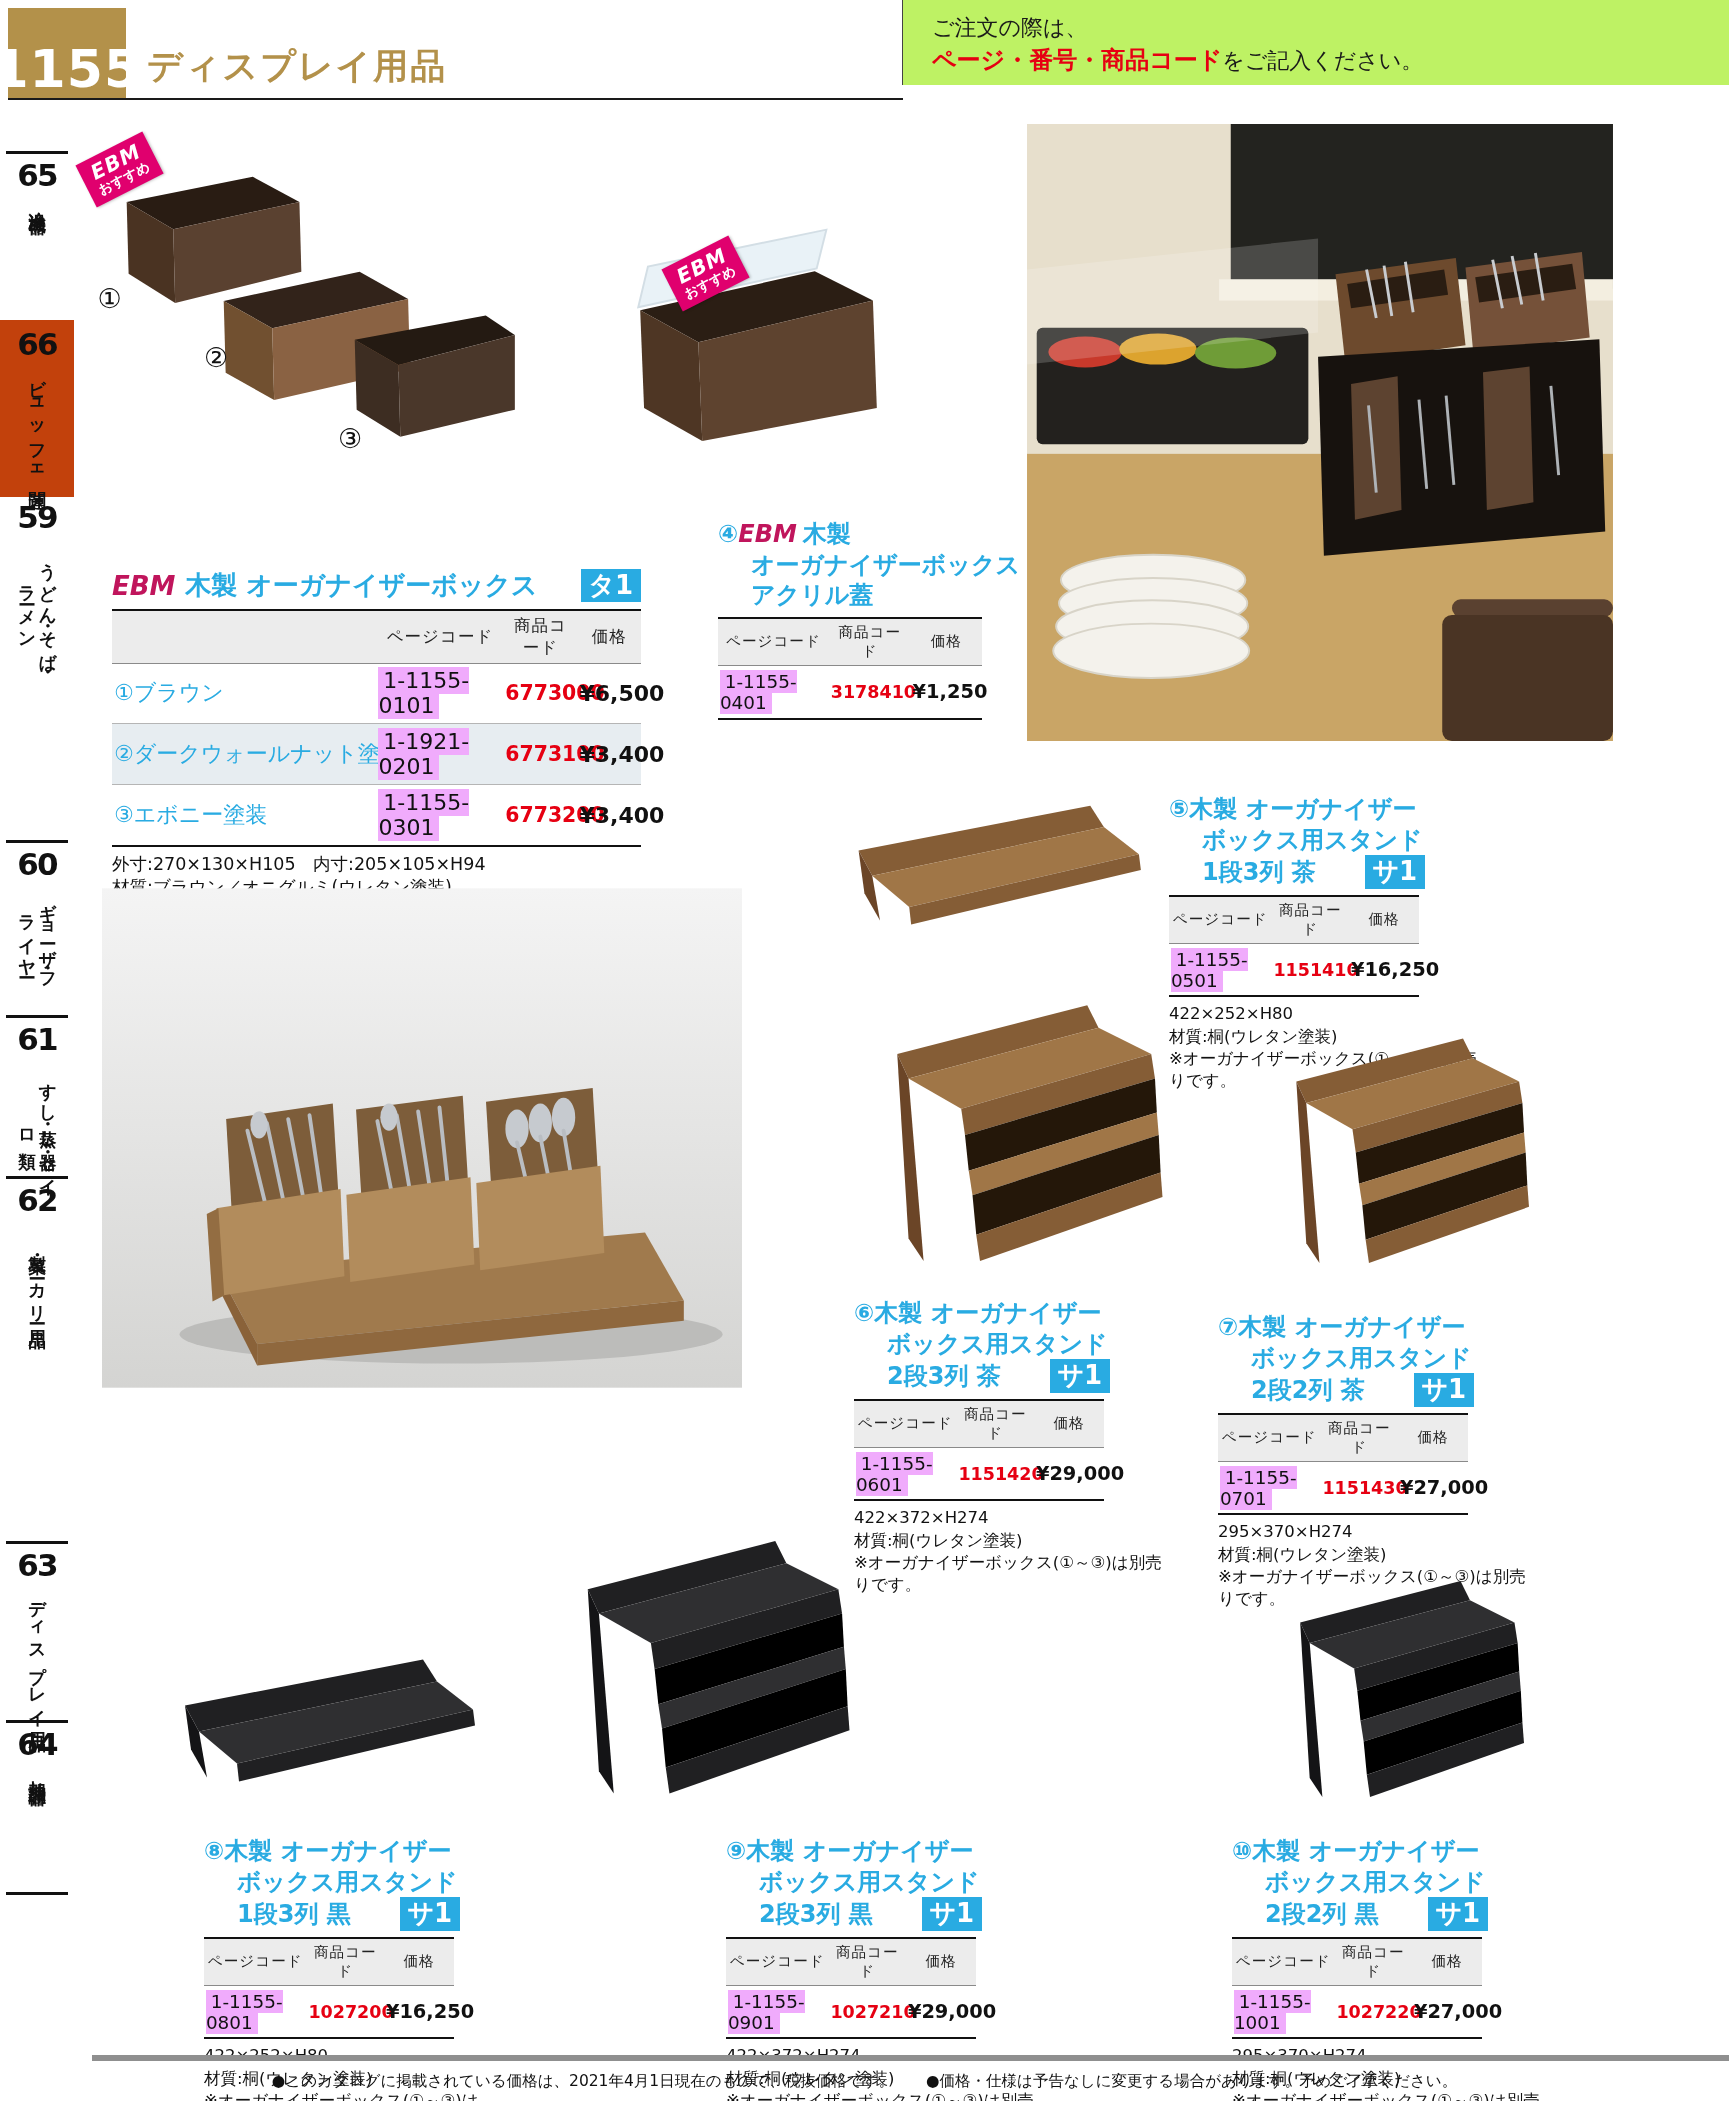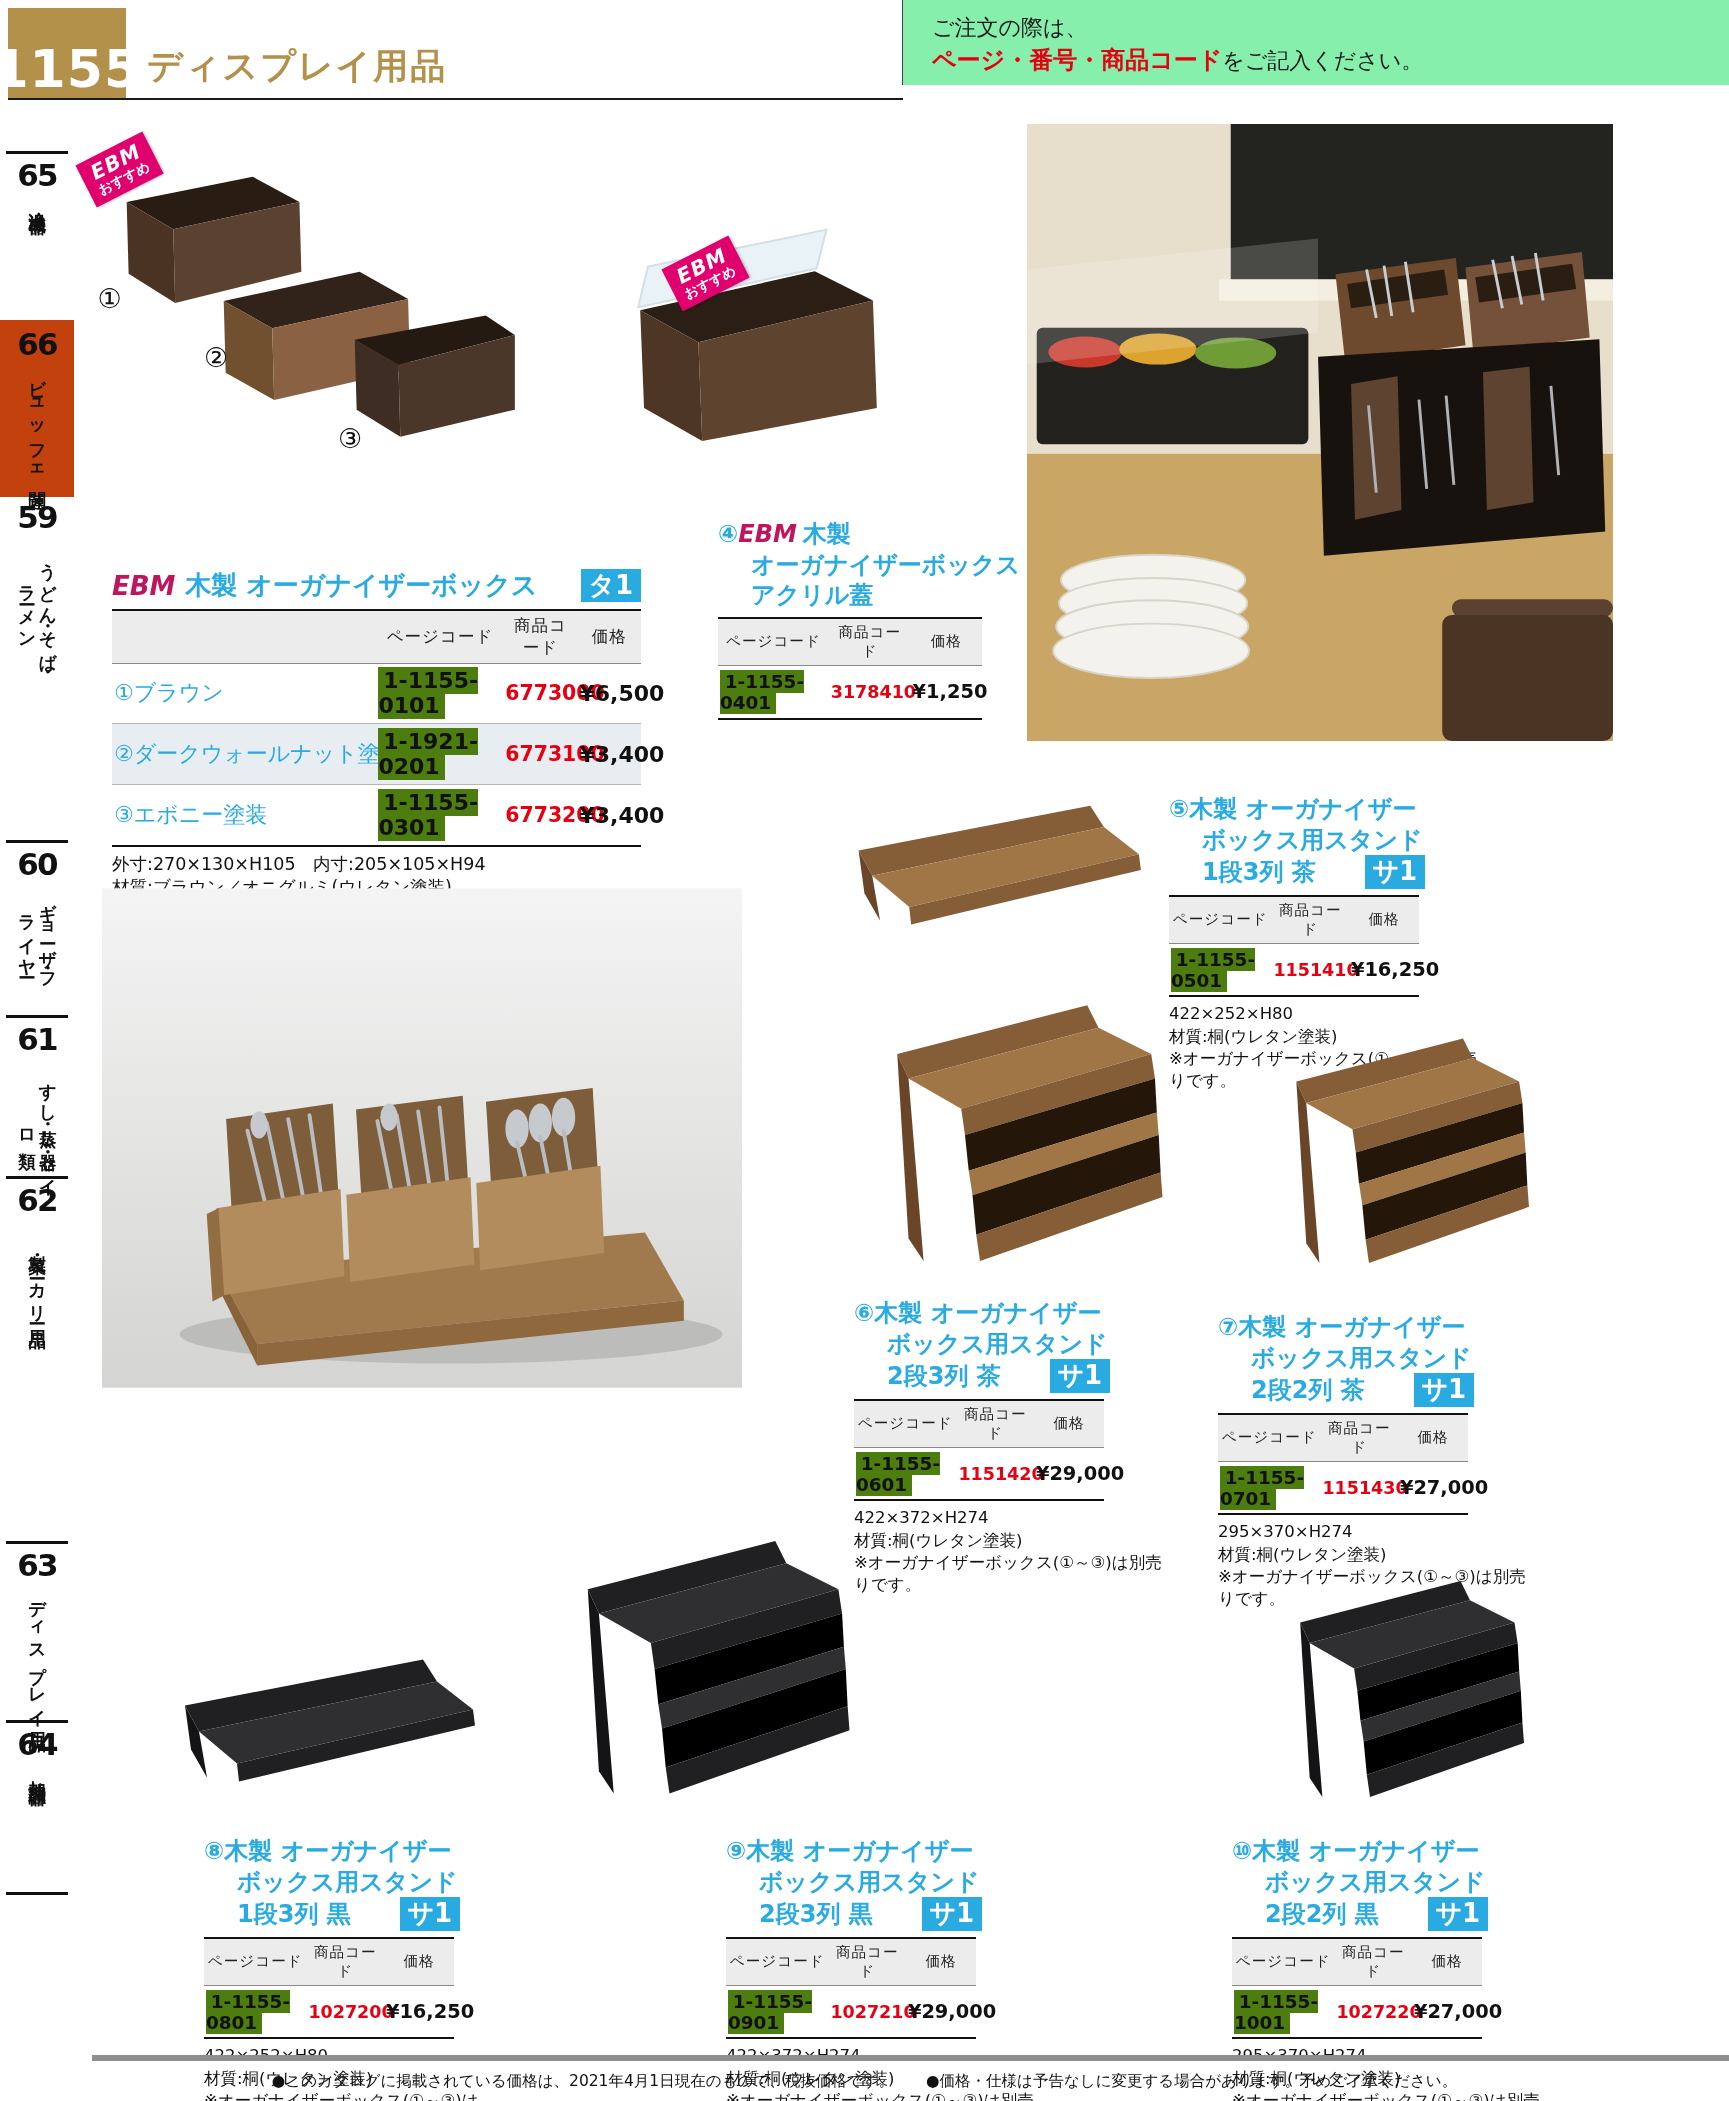--- a/index.html
+++ b/index.html
@@ -6,21 +6,21 @@
   html,body {background:#fff}
   body {font-family:"DejaVu Sans","Liberation Sans",sans-serif;color:#1a1a1a}
   #page {position:relative;width:1729px;height:2102px;background:#fff;overflow:hidden}
   .abs {position:absolute}
 
   
   .page-num-box {left:7.8px;top:7.8px;width:118px;height:91px;background:#b3914a;display:flex;align-items:flex-end;justify-content:center;padding-bottom:3.9px}
   .page-num {color:#fff;font-size:52px;font-weight:bold;line-height:1;letter-spacing:1px}
   .page-title {left:147px;top:43px;color:#b3914a;font-size:35px;font-weight:bold;letter-spacing:1.9px}
   .header-rule {left:7.8px;top:98px;width:895px;height:1.9px;background:#1a1a1a}
-  .order-note {left:902px;top:0;width:827px;height:85px;background:#86efac;border-left:1.9px solid #444;padding:11.6px 0 0 29px;font-size:22px;line-height:1.45;color:#1a1a1a}
+  .order-note {left:902px;top:0;width:827px;height:85px;background:#bef264;border-left:1.9px solid #444;padding:11.6px 0 0 29px;font-size:22px;line-height:1.45;color:#1a1a1a}
   .order-note .em {color:#e60012;font-weight:bold;font-size:24px}
 
   
   .side-item {left:0;width:74px;text-align:center}
   .side-item .srule {width:62px;height:2.9px;background:#111;margin:0 auto 4.9px auto}
   .side-item .num {font-size:31px;font-weight:bold;color:#111;line-height:1.05;letter-spacing:-1.9px}
   .vwrap {margin-top:6.8px;display:flex;justify-content:center}
   .vlabel {writing-mode:vertical-rl;font-size:17.5px;font-weight:bold;line-height:1.18;letter-spacing:1.9px;color:#111}
   .side-item.active {background:#c2410c;padding-top:7.8px}
   .side-bottom-rule {left:5.8px;top:1892px;width:62px;height:2.9px;background:#111}
@@ -35,21 +35,21 @@
   .badge {display:inline-block;background:#29abe2;color:#fff;font-size:26px;font-weight:bold;font-style:normal;padding:1.9px 7.8px;line-height:1.15;margin-left:auto}
 
   
   table.ptab {border-collapse:collapse;table-layout:fixed;border-top:2.9px solid #111;border-bottom:2.9px solid #111;margin-top:5.8px}
   .ptab th {background:#ececec;font-weight:normal;color:#222;padding:3.9px 1.9px;border-bottom:1px solid #8a8a8a;letter-spacing:1px}
   .ptab td {padding:4.9px 1.9px;vertical-align:middle}
   .ptab tr.r2 td {border-top:1px solid #b5b5b5}
   .ptab tr.shade td {background:#e7edf1}
   td.variant {color:#29abe2;font-weight:normal;white-space:nowrap}
   td.pagecode {text-align:left}
-  td.pagecode span {background:#4d7c0f;padding:1px 4.9px;font-weight:bold;color:#111}
+  td.pagecode span {background:#f0abfc;padding:1px 4.9px;font-weight:normal;color:#111}
   td.itemcode {color:#e60012;font-weight:bold;text-align:center}
   td.price {text-align:right;font-weight:bold;color:#111;padding-right:3.9px}
   table.big {width:529px}
   table.big th {font-size:16.5px}
   table.big td.variant {font-size:22px}
   table.big td.pagecode {font-size:22px}
   table.big td.itemcode {font-size:20.4px}
   table.big td.price {font-size:22px}
   table.small {width:250px}
   table.small th {font-size:14.6px}

